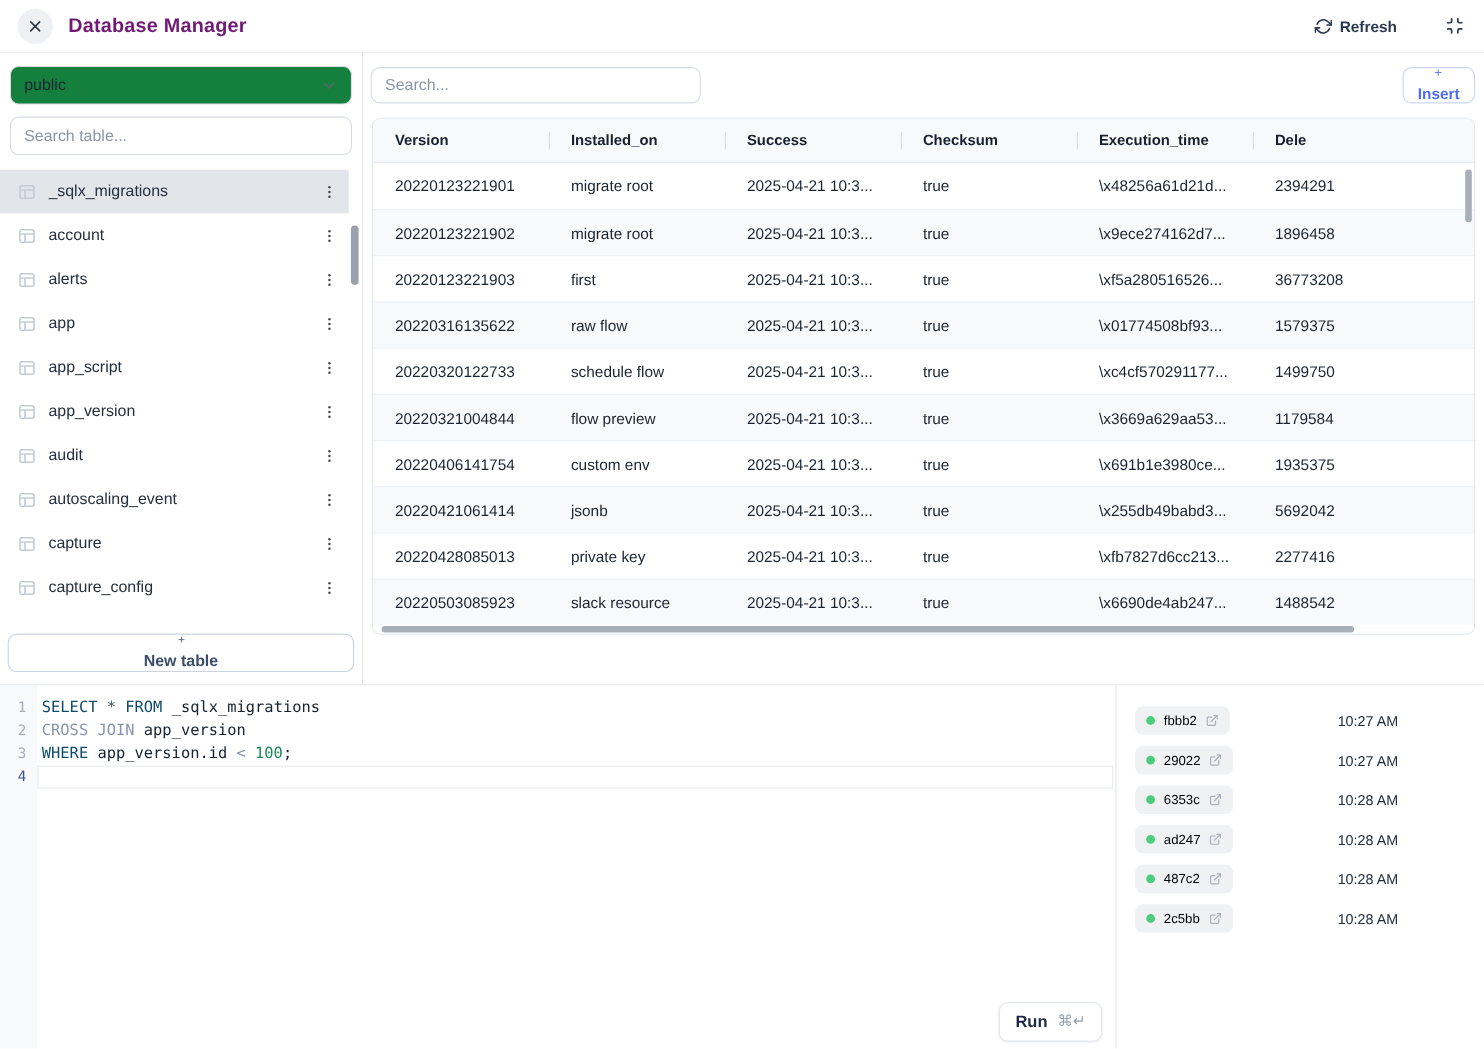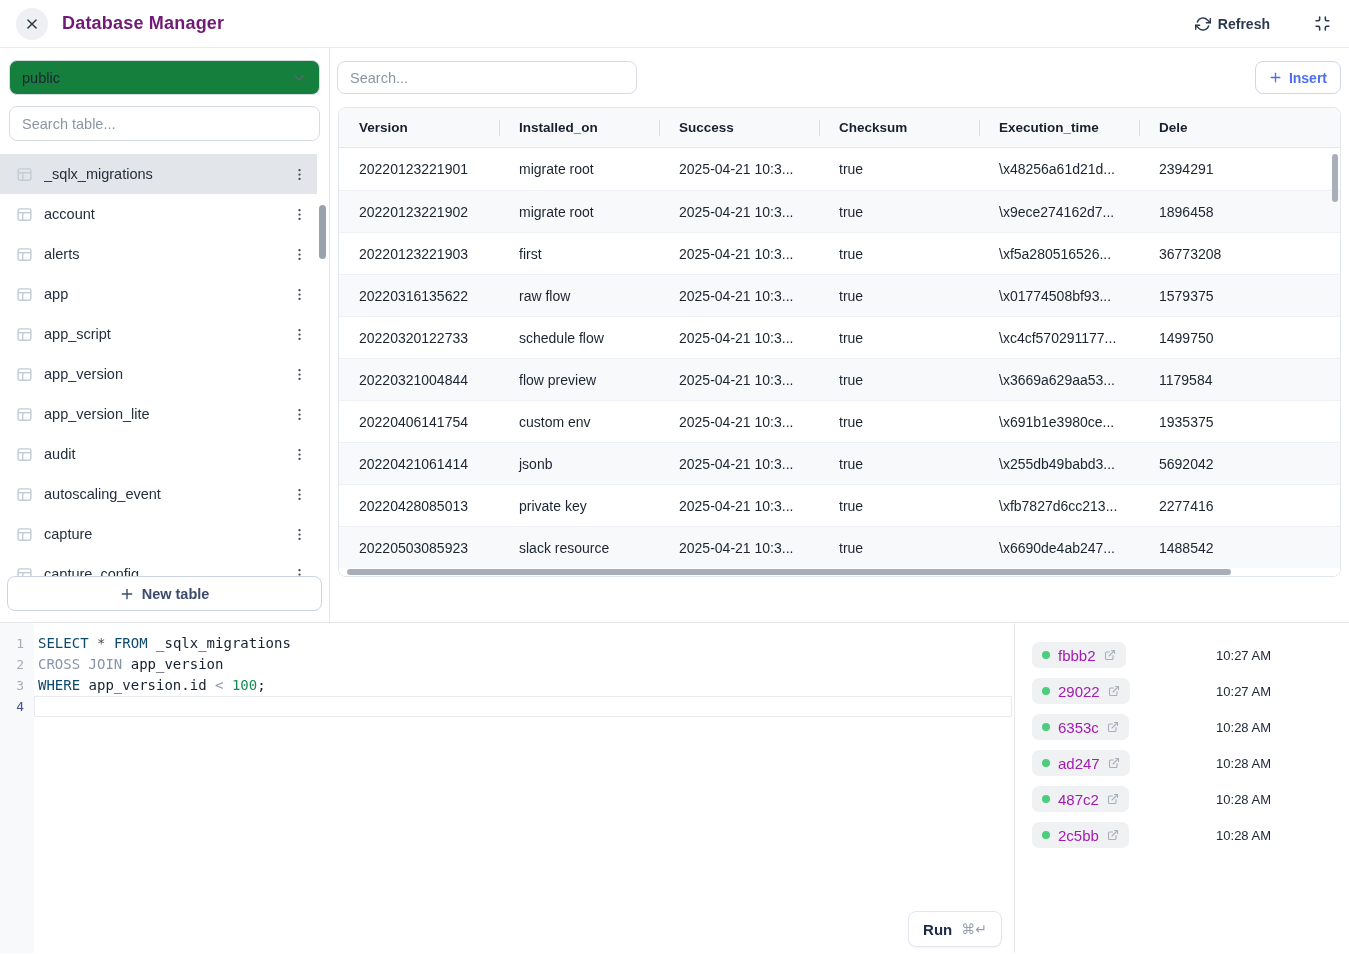--- a/index.html
+++ b/index.html
@@ -29,28 +29,28 @@
     display:flex; align-items:center; justify-content:space-between; padding:0 12px; font-size:14.5px; color:#1b2430; cursor:pointer; }
   .table-search { display:block; margin:11px 9px 0 9px; width:calc(100% - 18px); height:35px; border:1px solid #d7dce2; border-radius:8px; padding:0 12px; font-size:14.5px; font-family:inherit; color:#1b2430; outline:none; }
   .table-search::placeholder { color:#8d95a3; }
   .table-list { margin-top:13px; height:427px; overflow:hidden; position:relative; padding-right:12px; }
   .side-item { height:40px; display:flex; align-items:center; gap:11px; padding:0 10px 0 16px; font-size:14.5px; color:#252f3e; cursor:pointer; }
   .side-item.selected { background:#e2e5e9; }
   .side-label { flex:1; white-space:nowrap; overflow:hidden; }
   .side-kebab { margin-left:auto; flex:none; display:flex; }
   .list-scrollbar { position:absolute; top:2px; right:3px; width:7px; height:54px; border-radius:4px; background:#9aa2ad; }
   .new-table-btn { position:absolute; left:7px; right:7px; bottom:11px; height:35px; background:#fff; border:1px solid #c9d4e0; border-radius:8px;
-    display:flex; align-items:center; justify-content:center; gap:8px; font-family:inherit; font-size:14.5px; font-weight:600; color:#3c4c6b; cursor:pointer; }
+    display:flex; align-items:center; justify-content:center; gap:8px; font-family:inherit; font-size:14.5px; font-weight:600; color:#3c4c6b; cursor:pointer;flex-direction:column; }
 
   
   .grid-toolbar { display:flex; align-items:center; justify-content:space-between; padding:13px 8px 13px 7px; }
   .grid-search { width:300px; height:33px; border:1px solid #d7dce2; border-radius:8px; padding:0 12px; font-size:14.5px; font-family:inherit; color:#6d28d9; outline:none; }
   .grid-search::placeholder { color:#8d95a3; }
   .insert-btn { height:33px; padding:0 13px; background:#fff; border:1px solid #ccd6f3; border-radius:8px; display:flex; align-items:center; gap:7px;
-    font-family:inherit; font-size:14px; font-weight:600; color:#4c6df2; cursor:pointer; }
+    font-family:inherit; font-size:14px; font-weight:600; color:#4c6df2; cursor:pointer;flex-direction:column; }
 
   
   .tablewrap { margin:0 8px; border:1px solid #e2e7ee; border-radius:8px; position:relative; overflow:hidden; background:#fff; }
   .thead { display:flex; height:40px; background:#f8f9fa; border-bottom:1px solid #e4e8ed; overflow:hidden; }
   .th { flex:0 0 160px; width:160px; display:flex; align-items:center; padding-left:20px; position:relative; font-size:13.5px; font-weight:700; color:#17202e; white-space:nowrap; }
   .th .sep { position:absolute; left:0; top:12px; width:1px; height:16px; background:#d9dee5; }
   .tbody { overflow:hidden; }
   .tr { display:flex; height:42px; align-items:center; background:#fff; }
   .tr:nth-child(even) { background:#f8f9fb; }
   .tr + .tr { border-top:1px solid #edf0f4; }
@@ -79,21 +79,21 @@
   .tok-pl  { color:#17212f; }
   .run-btn { position:absolute; right:12px; bottom:6px; height:36px; padding:0 14px; background:#fff; border:1px solid #e3e7ed; border-radius:8px;
     display:flex; align-items:center; gap:9px; cursor:pointer; box-shadow:0 1px 2px rgba(16,24,40,.05); }
   .run-label { font-family:inherit; font-size:15px; font-weight:700; color:#1d2a44; }
   .run-kbd { font-family:"DejaVu Sans", sans-serif; font-size:14px; color:#98a1b0; }
 
   .history { flex:1; min-width:0; padding-top:14px; }
   .hrow { height:36px; display:flex; align-items:center; justify-content:space-between; padding:0 78px 0 17px; }
   .pill { display:inline-flex; align-items:center; gap:8px; height:26px; padding:0 10px; background:#f0f1f3; border-radius:7px; cursor:pointer; }
   .dot { width:8px; height:8px; border-radius:50%; background:#4ccd7d; }
-  .hid { font-size:15px; color:#a21caf; }
+  .hid { font-size:12px; color:#000000; }
   .htime { font-size:13px; color:#222b3a; }
 </style>
 </head>
 <body>
 
 <div class="topbar">
   <button class="close-btn">
     <svg width="14" height="14" viewBox="0 0 24 24" fill="none" stroke="#2b3442" stroke-width="2.4" stroke-linecap="round">
         <line x1="5" y1="5" x2="19" y2="19"></line>
         <line x1="19" y1="5" x2="5" y2="19"></line>
@@ -221,35 +221,20 @@
               <circle cx="12" cy="19" r="1.8"></circle>
             </svg>
           </span>
         </div>
         <div class="side-item">
           <svg width="17" height="17" viewBox="0 0 24 24" fill="none" stroke="#c3cbd6" stroke-width="2">
             <rect x="3" y="4" width="18" height="16" rx="2.5"></rect>
             <line x1="3" y1="9.5" x2="21" y2="9.5"></line>
             <line x1="9.5" y1="9.5" x2="9.5" y2="20"></line>
           </svg>
-          <span class="side-label">app_version_lite</span>
-          <span class="side-kebab">
-            <svg width="15" height="15" viewBox="0 0 24 24" fill="#3f4754">
-              <circle cx="12" cy="5" r="1.8"></circle>
-              <circle cx="12" cy="12" r="1.8"></circle>
-              <circle cx="12" cy="19" r="1.8"></circle>
-            </svg>
-          </span>
-        </div>
-        <div class="side-item">
-          <svg width="17" height="17" viewBox="0 0 24 24" fill="none" stroke="#c3cbd6" stroke-width="2">
-            <rect x="3" y="4" width="18" height="16" rx="2.5"></rect>
-            <line x1="3" y1="9.5" x2="21" y2="9.5"></line>
-            <line x1="9.5" y1="9.5" x2="9.5" y2="20"></line>
-          </svg>
           <span class="side-label">audit</span>
           <span class="side-kebab">
             <svg width="15" height="15" viewBox="0 0 24 24" fill="#3f4754">
               <circle cx="12" cy="5" r="1.8"></circle>
               <circle cx="12" cy="12" r="1.8"></circle>
               <circle cx="12" cy="19" r="1.8"></circle>
             </svg>
           </span>
         </div>
         <div class="side-item">

